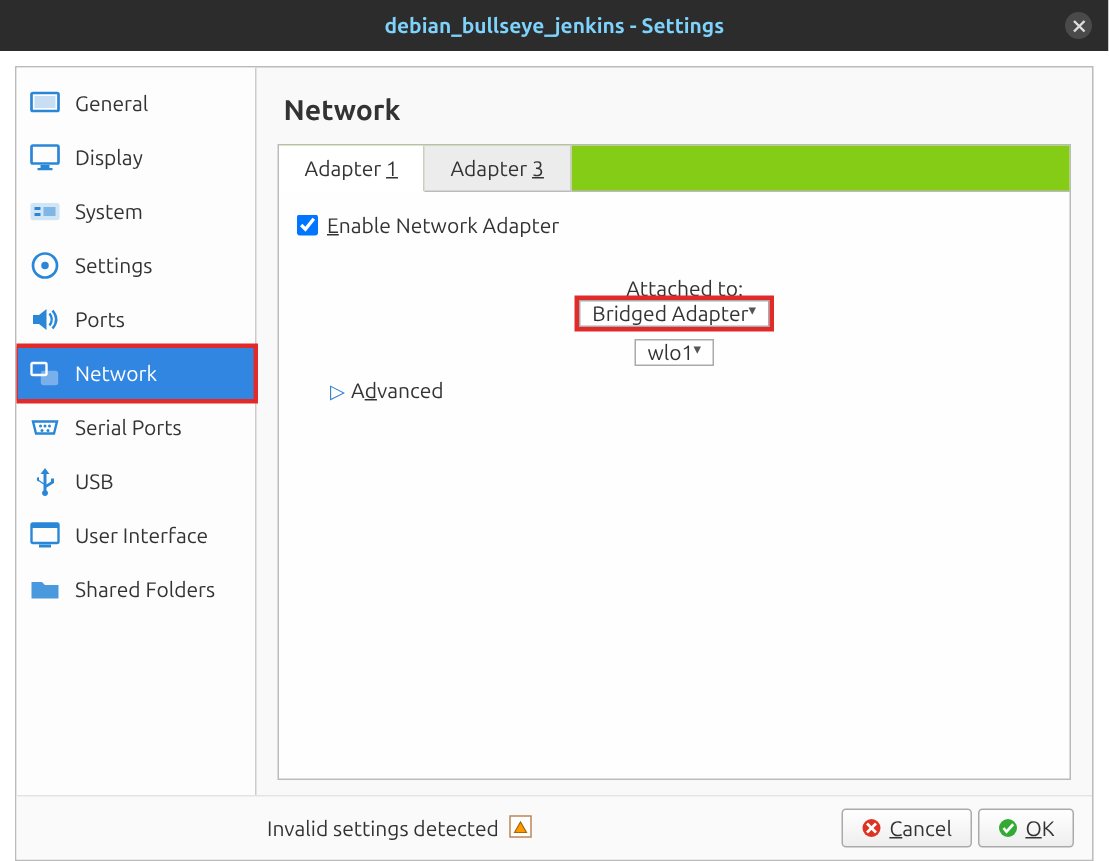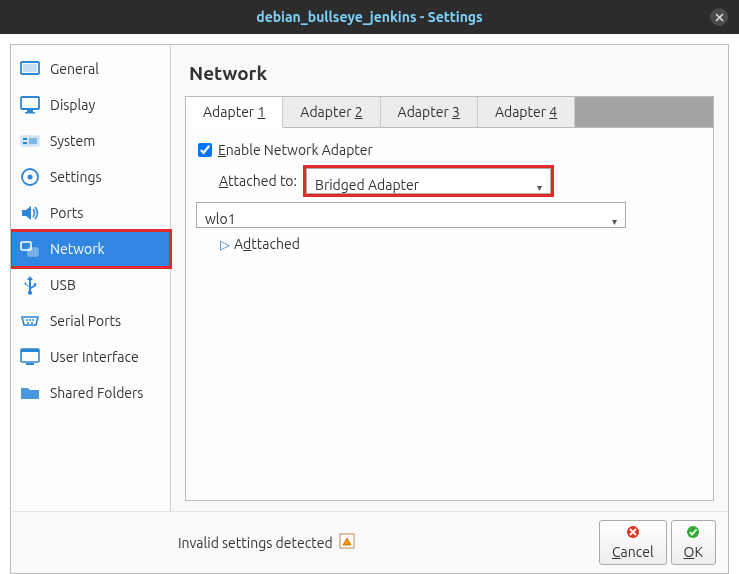--- a/index.html
+++ b/index.html
@@ -100,21 +100,21 @@
     .tab-panel {
       flex: 1;
       border: 1px solid #bbb;
       background: #fefefe;
       display: flex;
       flex-direction: column;
       margin-top: 0;
     }
     .tab-bar {
       display: flex;
-      background: #a3a3a3;
+      background: #84cc16;
       border-bottom: 1px solid #bbb;
     }
     .tab {
       padding: 7px 17px;
       border-right: 1px solid #ccc;
       cursor: pointer;
       font-size: 14px;
       background: #ececec;
       border-bottom: 1px solid #bbb;
       margin-bottom: -1px;
@@ -125,46 +125,47 @@
     }
     .tab .accel { text-decoration: underline; }
     .tab-content {
       padding: 14px 10px;
       flex: 1;
     }
     .checkbox-row {
       display: flex;
       align-items: center;
       gap: 6px;
-      margin-bottom: 10px;
+      margin-bottom: 26px;
       padding-left: 2px;
     }
     .checkbox-row input[type="checkbox"] {
       width: 14px;
       height: 14px;
     }
     .form-row {
       display: flex;
       align-items: center;
       margin-bottom: 8px;
+      flex-direction: column;
     }
     .form-label {
       width: 110px;
       text-align: right;
       padding-right: 9px;
       font-size: 14px;
     }
     .form-label .accel { text-decoration: underline; }
     .combo {
       flex: 1;
       height: 26px;
       border: 1px solid #aaa;
       background: #fff;
       display: flex;
-      align-items: flex-end;
+      align-items: flex-start;
       justify-content: space-between;
       padding: 0 8px;
       cursor: pointer;
       font-size: 14px;
       max-width: 430px;
     }
     .combo.highlighted {
       outline: 3px solid #e12a2a;
       outline-offset: 0px;
     }
@@ -206,21 +207,20 @@
     .btn {
       border: 1px solid #aaa;
       background: linear-gradient(#fff,#eee);
       padding: 4px 12px;
       border-radius: 3px;
       cursor: pointer;
       display: flex;
       align-items: center;
       gap: 5px;
       font-size: 14px;
-      flex-direction: column;
     }
     .btn-icon {
       width: 14px;
       height: 14px;
       display: flex;
       align-items: center;
       justify-content: center;
     }
     .accel { text-decoration: underline; }
   </style>
@@ -295,41 +295,41 @@
             <svg width="22" height="22" viewBox="0 0 22 22">
               <rect x="2" y="4" width="10" height="8" rx="1" fill="none" stroke="#fff" stroke-width="1.6"></rect>
               <rect x="9" y="10" width="10" height="8" rx="1" fill="#fff" opacity="0.35" stroke="#fff" stroke-width="1.6"></rect>
             </svg>
           </span>
           <span class="sidebar-label">Network</span>
         </div>
         <div class="sidebar-item">
           <span class="sidebar-icon">
             <svg width="22" height="22" viewBox="0 0 22 22">
-              <path d="M11 2 L14 6 L12 6 L12 13 L15 11 L15 9 L17 9 L17 12 L12 15 L12 17 A2 2 0 1 1 10 17 L10 13 L7 11 A1.5 1.5 0 1 1 7 8 L7 10 L10 12 L10 6 L8 6 Z" fill="#2a87d8"></path>
-            </svg>
-          </span>
-          <span class="sidebar-label">USB</span>
-        </div>
-        <div class="sidebar-item">
-          <span class="sidebar-icon">
-            <svg width="22" height="22" viewBox="0 0 22 22">
               <path d="M3 7 L19 7 L17 15 L5 15 Z" fill="none" stroke="#2a87d8" stroke-width="1.6"></path>
               <circle cx="8" cy="10" r="1" fill="#2a87d8"></circle>
               <circle cx="11" cy="10" r="1" fill="#2a87d8"></circle>
               <circle cx="14" cy="10" r="1" fill="#2a87d8"></circle>
               <circle cx="9" cy="13" r="1" fill="#2a87d8"></circle>
               <circle cx="13" cy="13" r="1" fill="#2a87d8"></circle>
             </svg>
           </span>
           <span class="sidebar-label">Serial Ports</span>
         </div>
         <div class="sidebar-item">
           <span class="sidebar-icon">
             <svg width="22" height="22" viewBox="0 0 22 22">
+              <path d="M11 2 L14 6 L12 6 L12 13 L15 11 L15 9 L17 9 L17 12 L12 15 L12 17 A2 2 0 1 1 10 17 L10 13 L7 11 A1.5 1.5 0 1 1 7 8 L7 10 L10 12 L10 6 L8 6 Z" fill="#2a87d8"></path>
+            </svg>
+          </span>
+          <span class="sidebar-label">USB</span>
+        </div>
+        <div class="sidebar-item">
+          <span class="sidebar-icon">
+            <svg width="22" height="22" viewBox="0 0 22 22">
               <rect x="2" y="3" width="18" height="13" rx="1" fill="none" stroke="#2a87d8" stroke-width="1.6"></rect>
               <rect x="2" y="3" width="18" height="3" fill="#2a87d8"></rect>
               <rect x="7" y="17" width="8" height="2" fill="#2a87d8"></rect>
             </svg>
           </span>
           <span class="sidebar-label">User Interface</span>
         </div>
         <div class="sidebar-item">
           <span class="sidebar-icon">
             <svg width="22" height="22" viewBox="0 0 22 22">
@@ -339,23 +339,21 @@
           <span class="sidebar-label">Shared Folders</span>
         </div>
       </div>
 
     <div class="content-panel">
       <div class="page-title">Network</div>
 
       <div class="tab-panel">
         <div class="tab-bar" id="tab-bar">
             <div class="tab active"><span>Adapter </span><span class="accel">1</span></div>
-            <div class="tab"><span>Adapter </span><span class="accel">2</span></div>
             <div class="tab"><span>Adapter </span><span class="accel">3</span></div>
-            <div class="tab"><span>Adapter </span><span class="accel">4</span></div>
           </div>
 
         <div class="tab-content">
           <label class="checkbox-row">
             <input type="checkbox" checked="" style="">
             <span><span class="accel">E</span><span>nable Network Adapter</span></span>
           </label>
 
           <div class="form-row">
             <div class="form-label"><span class="accel">A</span><span>ttached to:</span></div>
@@ -367,21 +365,21 @@
 
           <div class="form-row">
             <div class="combo">
               <span>wlo1</span>
               <span class="combo-arrow">▾</span>
             </div>
           </div>
 
           <div class="expander-row">
             <span class="expander-arrow">▷</span>
-            <span><span>A</span><span class="accel">d</span><span>ttached</span></span>
+            <span><span>A</span><span class="accel">d</span><span>vanced</span></span>
           </div>
         </div>
       </div>
     </div>
   </div>
 
   <div class="footer">
     <div class="invalid-text">
       <span>Invalid settings detected</span>
       <span>

